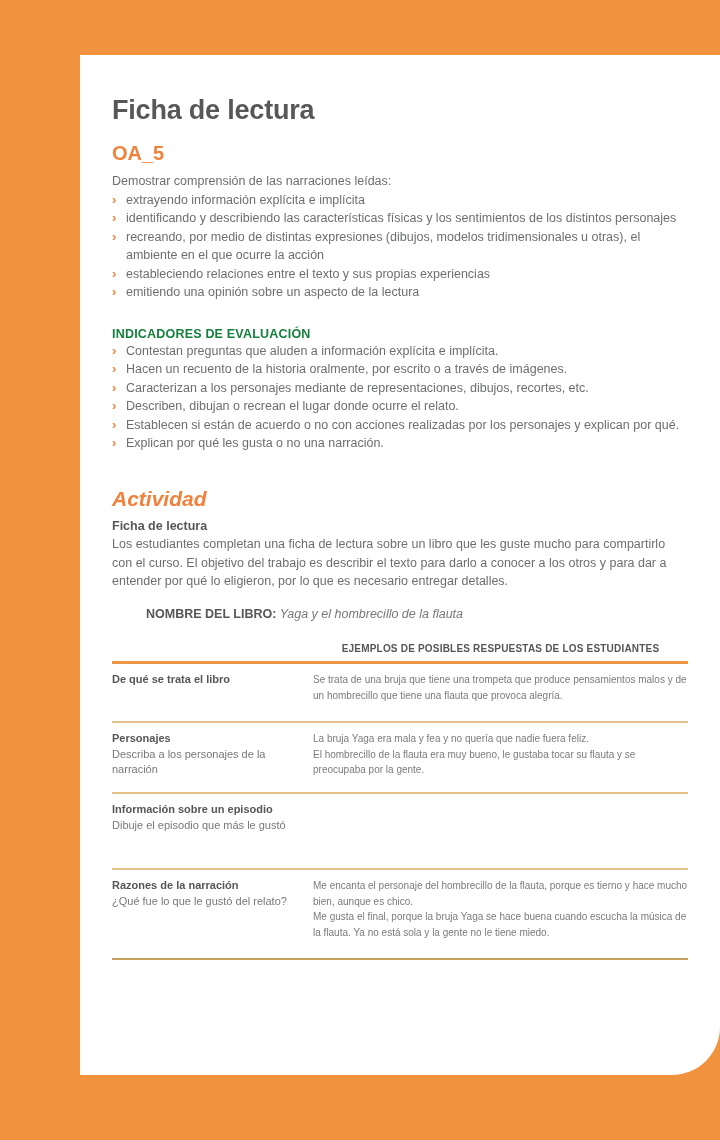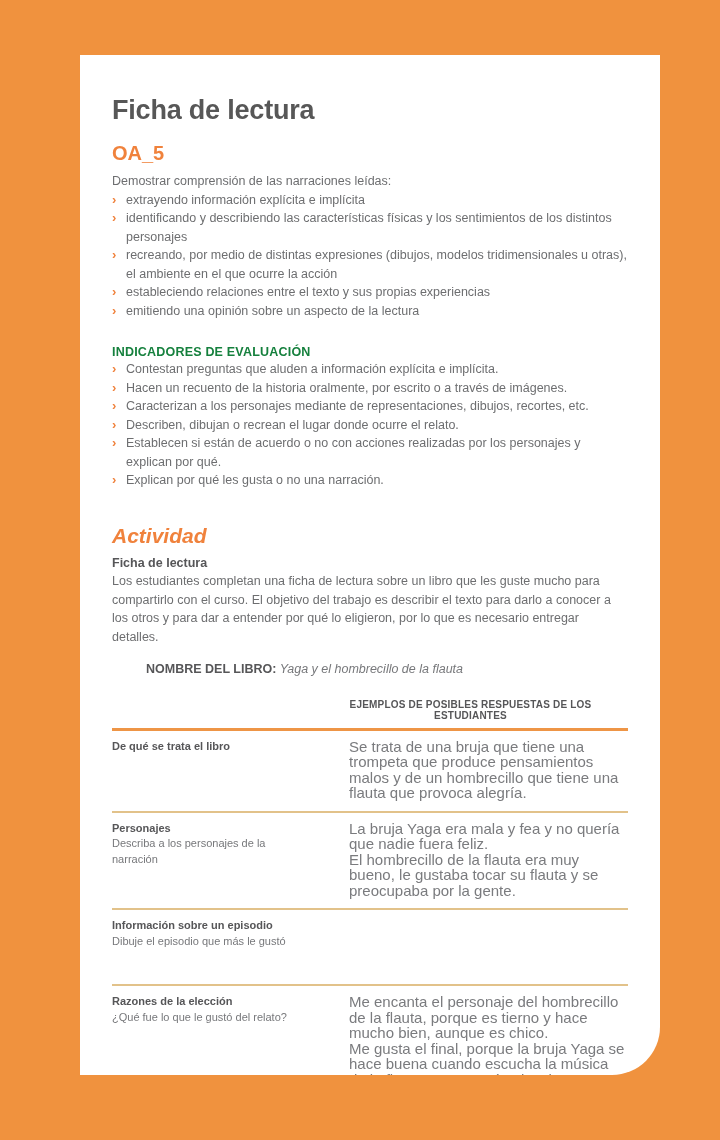--- a/index.html
+++ b/index.html
@@ -5,21 +5,21 @@
   html,body{margin:0;padding:0;}
   body{
     width:720px;height:1140px;
     background:#F0923E;
     font-family:"Liberation Sans","DejaVu Sans",sans-serif;
     position:relative;
     -webkit-font-smoothing:antialiased;
   }
   .card{
     position:absolute;left:80px;top:55px;
-    width:580px;height:1020px;
+    width:640px;height:1020px;
     background:#FFFFFF;
     border-radius:0 0 48px 0;
     overflow:hidden;
   }
   .content{padding:40px 32px 0 32px;}
 
   .page-title{
     font-size:27px;font-weight:bold;color:#575757;
     margin:0 0 16px 0;letter-spacing:-0.2px;
   }
@@ -71,23 +71,22 @@
     display:grid;grid-template-columns:201px 1fr;
     padding:8px 0 10px 0;box-sizing:border-box;
   }
   .t-row.r1{min-height:57px;}
   .t-row.r2{min-height:69px;}
   .t-row.r3{min-height:74px;}
   .t-row.r4{min-height:88px;}
   .t-label{font-size:11px;line-height:15.5px;color:#565658;font-weight:bold;padding-right:14px;}
   .t-sublabel{font-size:11px;line-height:15.5px;color:#77787B;font-weight:normal;}
   .t-answer{
-    font-size:15px;line-height:15.5px;color:#7A7B7E;
+    font-size:10px;line-height:15.5px;color:#7A7B7E;
     white-space:pre-line;
-    margin-left:36px;
   }
 </style>
 </head>
 <body>
 
 <div class="card">
   <div class="content">
 
     <h1 class="page-title">Ficha de lectura</h1>
 
@@ -183,21 +182,21 @@
         <div>
           <div class="t-label">Información sobre un episodio</div>
           <div class="t-sublabel">Dibuje el episodio que más le gustó</div>
         </div>
         <div class="t-answer"></div>
       </div>
       <div class="rule-divider"></div>
 
       <div class="t-row r4">
         <div>
-          <div class="t-label">Razones de la elección</div>
+          <div class="t-label">Razones de la narración</div>
           <div class="t-sublabel">¿Qué fue lo que le gustó del relato?</div>
         </div>
         <div class="t-answer">Me encanta el personaje del hombrecillo de la flauta, porque es tierno y hace mucho bien, aunque es chico.
 Me gusta el final, porque la bruja Yaga se hace buena cuando escucha la música de la flauta. Ya no está sola y la gente no le tiene miedo.</div>
       </div>
       <div class="rule-bottom"></div>
 
     </div>
   </div>
 </div>

